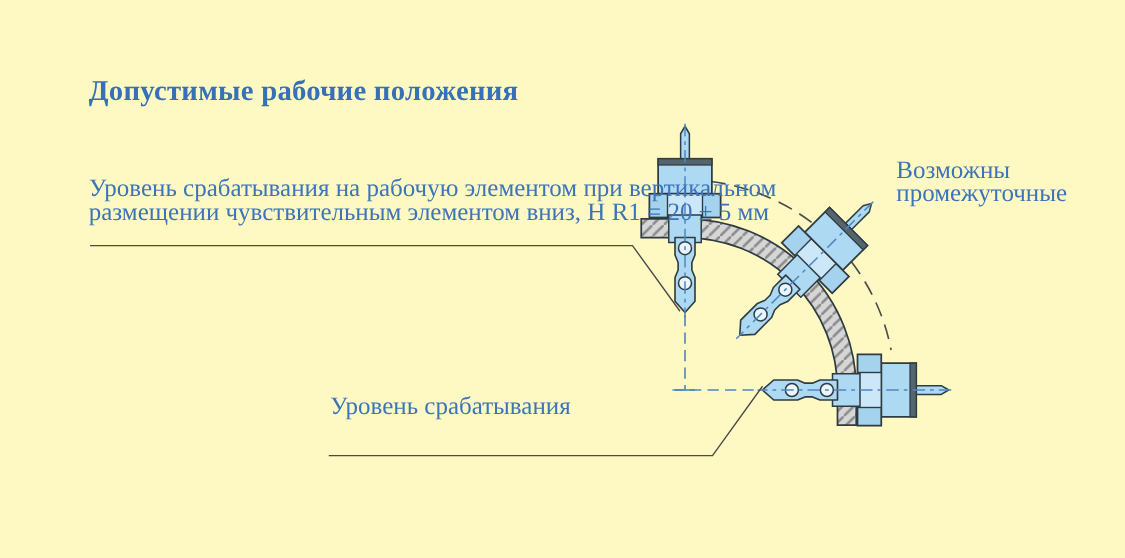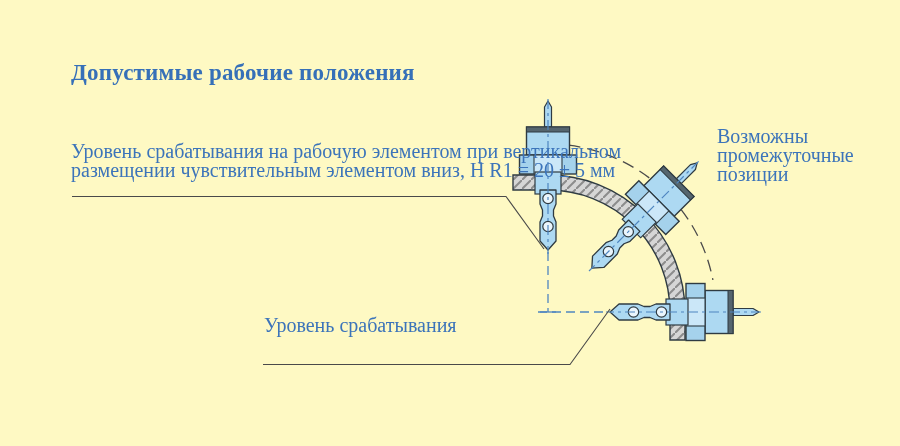--- a/index.html
+++ b/index.html
@@ -94,16 +94,15 @@
     <span class="line">размещении чувствительным элементом вниз, H R1 = 20 ± 5 мм</span>
   </div>
 
   <div class="ann ann-horizontal">
     <span class="line">Уровень срабатывания</span>
   </div>
 
   <div class="ann ann-note">
     <span class="line">Возможны</span>
     <span class="line">промежуточные</span>
-    <span class="line">позиции</span>
   </div>
 
 </div>
 
 </body></html>

